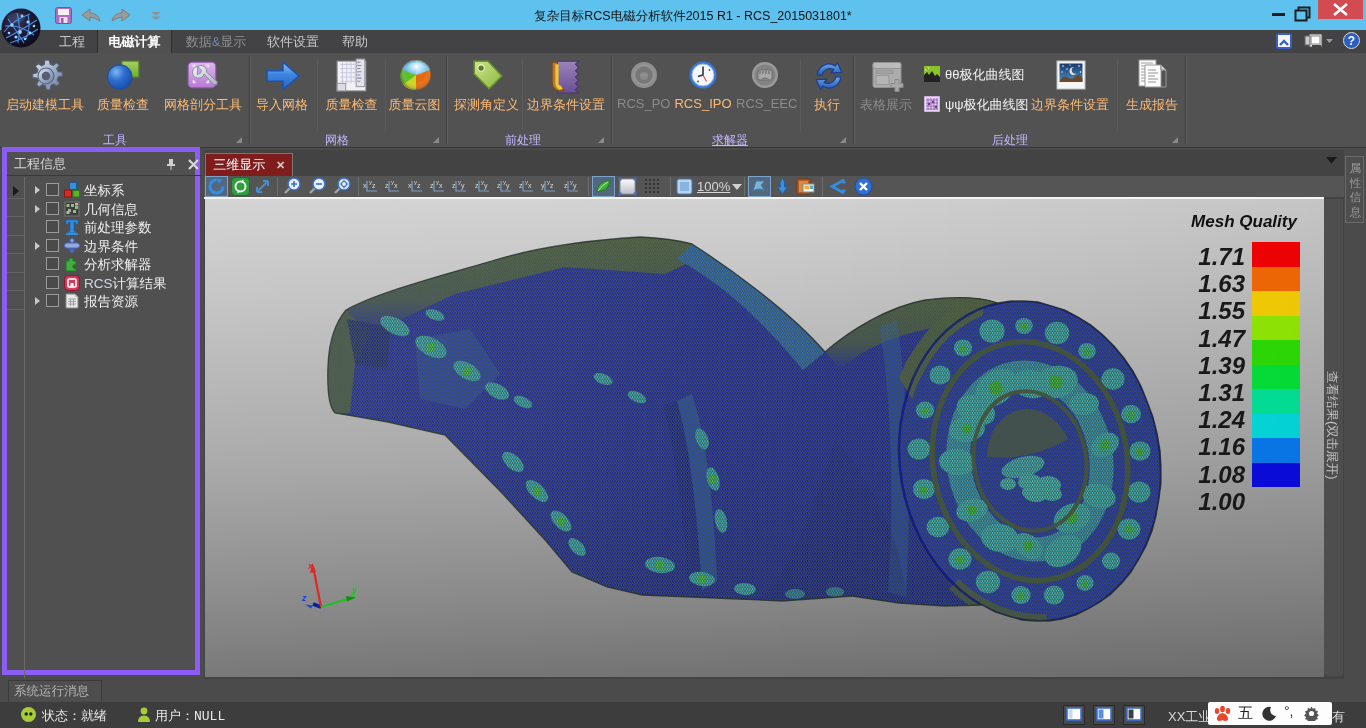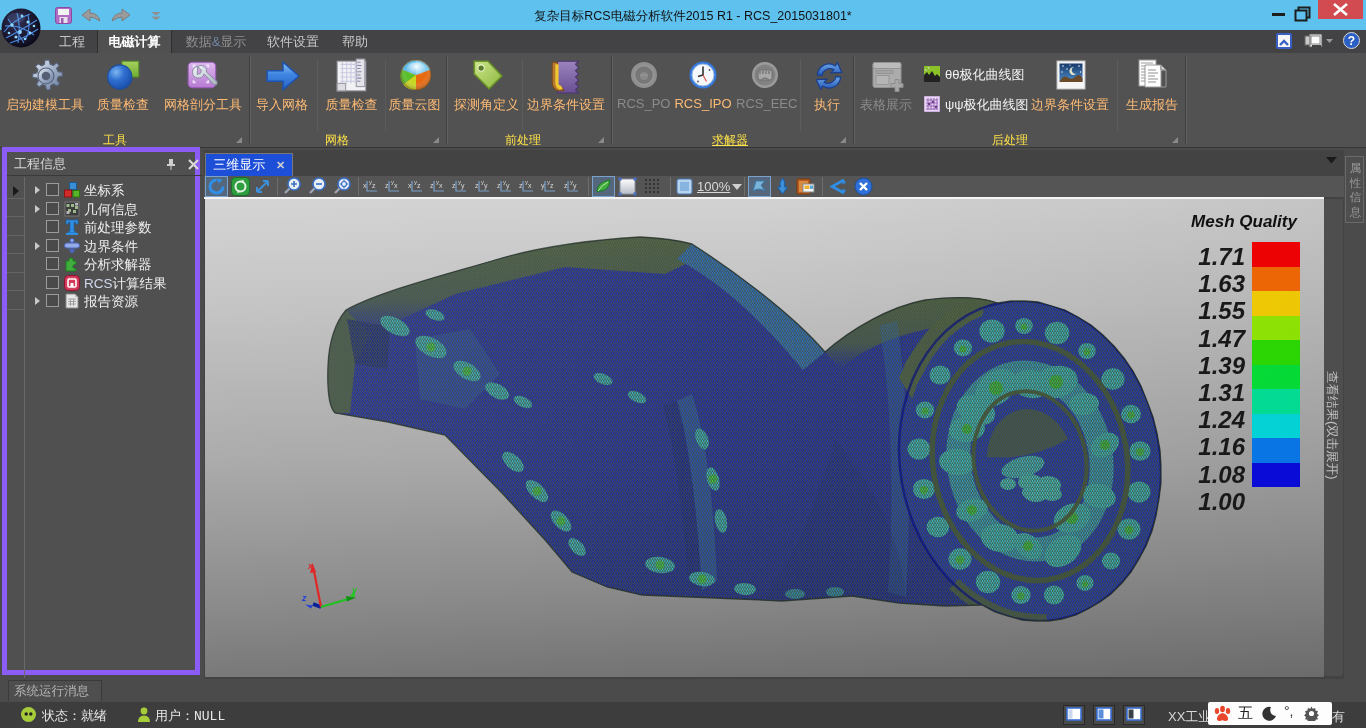--- a/index.html
+++ b/index.html
@@ -13,41 +13,41 @@
   color:#fff; text-align:center; font-size:13px; line-height:18px; }
 #tabrow { position:absolute; left:0; top:30px; width:1366px; height:23px; background:#434345; }
 .rtab { position:absolute; top:0; height:23px; line-height:23px; font-size:13px; color:#c7c7c7; text-align:center; }
 #tabsel { position:absolute; left:97px; top:0; width:75px; height:23px; background:#505050;
   border-left:1px solid #2e2e2e; border-right:1px solid #2e2e2e; color:#fff; font-weight:bold;
   line-height:23px; text-align:center; font-size:13px; }
 #ribbon { position:absolute; left:0; top:53px; width:1366px; height:95px; background:#525252;
   border-bottom:1px solid #363636; }
 .gsep { position:absolute; top:3px; height:88px; width:2px;
   background:linear-gradient(90deg,#3f3f3f 50%,#616161 50%); }
-.glabel { position:absolute; top:79px; height:14px; font-size:12px; color:#fde047; text-align:center; }
+.glabel { position:absolute; top:79px; height:14px; font-size:12px; color:#c4b5fd; text-align:center; }
 .gtri { position:absolute; top:84px; width:0; height:0; border-left:6px solid transparent;
   border-bottom:6px solid #8a8a8a; }
 .bicon { position:absolute; top:5px; width:36px; height:36px; }
 .blabel { position:absolute; top:43px; height:16px; font-size:13px; color:#fdba74; text-align:center; white-space:nowrap; }
 .blabel.dis { color:#8b8b8b; }
 #leftpanel { position:absolute; left:2px; top:147px; width:198px; height:528px;
   background:#505050; border:5px solid #8b5cf6; }
 #lptitle { position:absolute; left:0; top:0; width:196px; height:24px; border-bottom:1px solid #3a3a3a;
   color:#d5d5d5; font-size:13px; line-height:24px; padding-left:7px; }
 #lpgutter { position:absolute; left:0; top:25px; width:18px; height:501px; border-right:1px solid #6a6a6a; }
 .grow { position:absolute; left:0; width:18px; height:18px; border-bottom:1px solid #646464; }
 .trow { position:absolute; left:19px; width:177px; height:18.5px; }
 .texp { position:absolute; left:9px; top:5px; width:0; height:0;
   border-left:5px solid #c8c8c8; border-top:4px solid transparent; border-bottom:4px solid transparent; }
 .tcheck { position:absolute; left:20px; top:2px; width:13px; height:13px;
   border:1px solid #9b9b9b; background:#4a4a4a; }
 .ticon { position:absolute; left:38px; top:1px; width:16px; height:16px; }
 .tlabel { position:absolute; left:58px; top:1px; font-size:13.5px; color:#efefef; white-space:nowrap; }
 #view3d { position:absolute; left:204px; top:150px; width:1140px; height:529px; background:#434343; }
-#vtab { position:absolute; left:1px; top:3px; width:88px; height:23px; background:#1d4ed8;
+#vtab { position:absolute; left:1px; top:3px; width:88px; height:23px; background:#7f1d1d;
   border:1px solid #777; border-bottom:none; color:#fff; font-size:13px; line-height:22px; }
 #vtoolbar { position:absolute; left:0px; top:26px; width:1140px; height:21px; background:#555555; }
 .vsep { position:absolute; top:1px; width:1px; height:19px; background:#6e6e6e; }
 #viewport { position:absolute; left:1px; top:49px; width:1119px; height:478px;
   background:linear-gradient(180deg,#d2d2d2 0%, #c2c2c2 22%, #a7a7a7 55%, #868686 85%, #737373 100%); }
 #vpwhite { position:absolute; left:0px; top:47px; width:1120px; height:2px; background:#f4f4f4; }
 #rstrip { position:absolute; left:1120px; top:49px; width:19px; height:477px; background:#4e4e4e; border-radius:0 0 4px 4px; }
 #sysmsgtab { position:absolute; left:8px; top:680px; width:94px; height:21px; background:#4e4e4e;
   border:1px solid #3a3a3a; border-bottom:none; color:#b5b5b5; font-size:12.5px; line-height:20px; padding-left:5px; }
 #statusbar { position:absolute; left:0; top:702px; width:1366px; height:26px; background:#3d3d3d;

